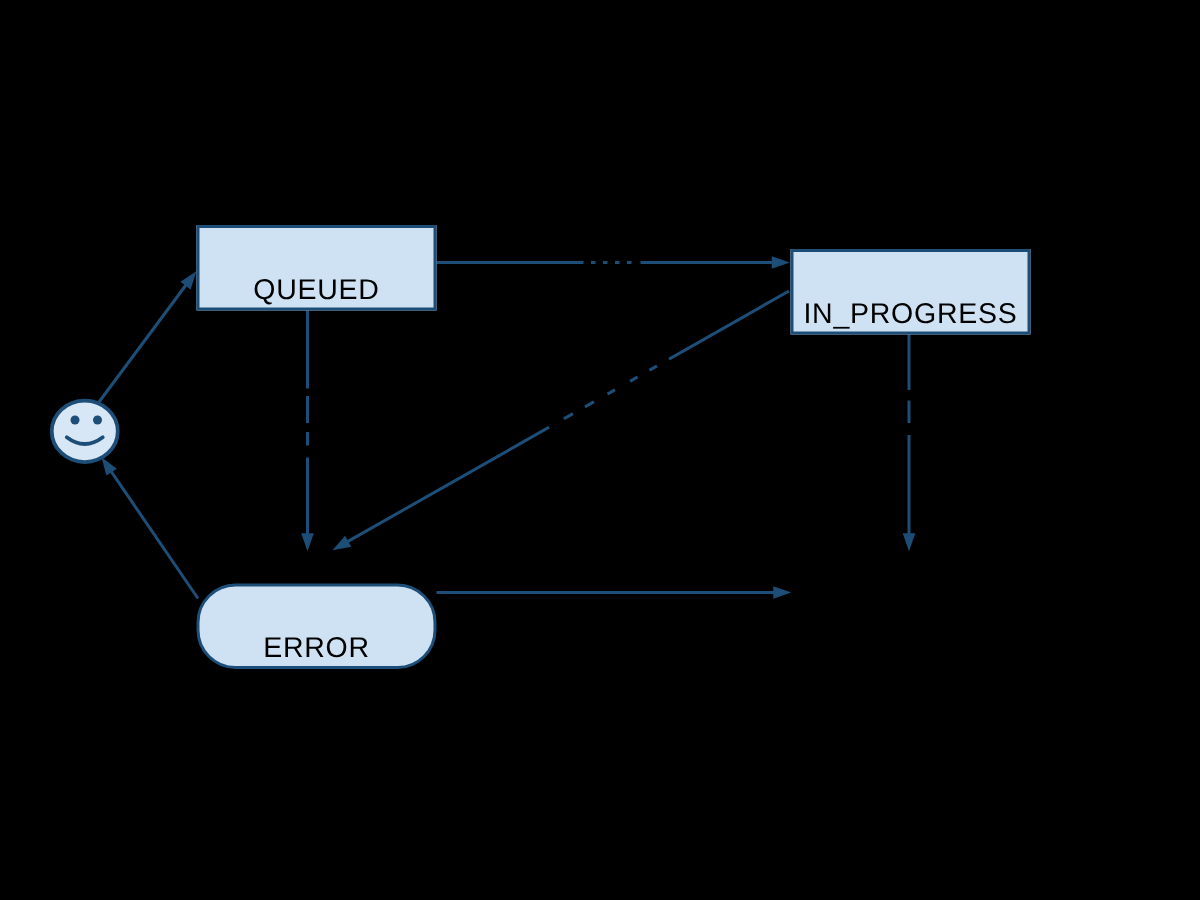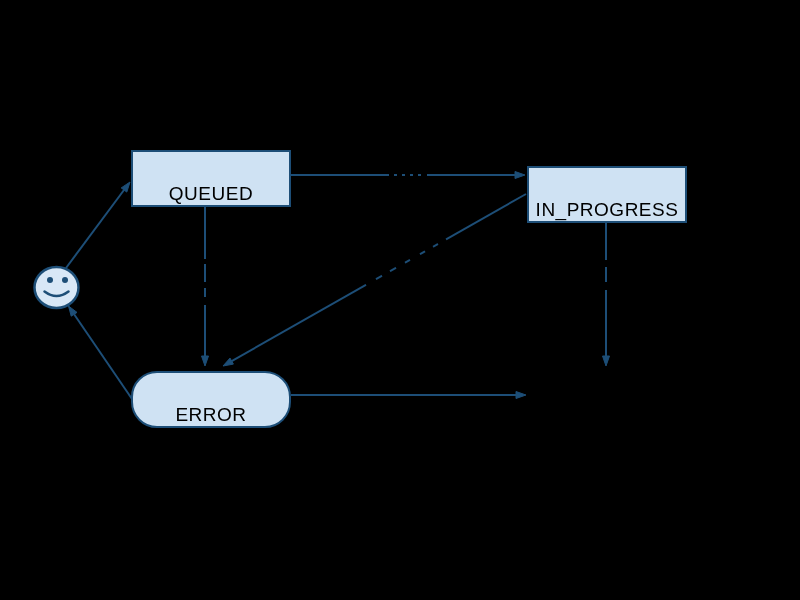--- a/index.html
+++ b/index.html
@@ -24,21 +24,21 @@
     border:2.5px solid var(--stroke,#1d4e77);
     box-sizing:border-box;
     display:flex;align-items:flex-end;justify-content:center;
     color:var(--node-text,#000);
     font-size:19px;
     letter-spacing:0.5px;
     white-space:nowrap;
   }
   .node-queued{left:131px;top:150px;}
   .node-inprogress{left:527px;top:166px;}
-  .node-error{left:131px;top:371px;border-radius:26px;}
+  .node-error{left:131px;top:389px;border-radius:26px;}
   .node-done{left:526px;top:367px;}
   .smiley-body{fill:var(--smiley-fill,#d8e7f6);stroke:var(--stroke,#1d4e77);stroke-width:2.5;}
   .smiley-eye{fill:var(--stroke,#1d4e77);}
   .smiley-mouth{fill:none;stroke:var(--stroke,#1d4e77);stroke-width:2.5;stroke-linecap:round;}
 </style>
 </head>
 <body>
 
 <div class="canvas">
 

